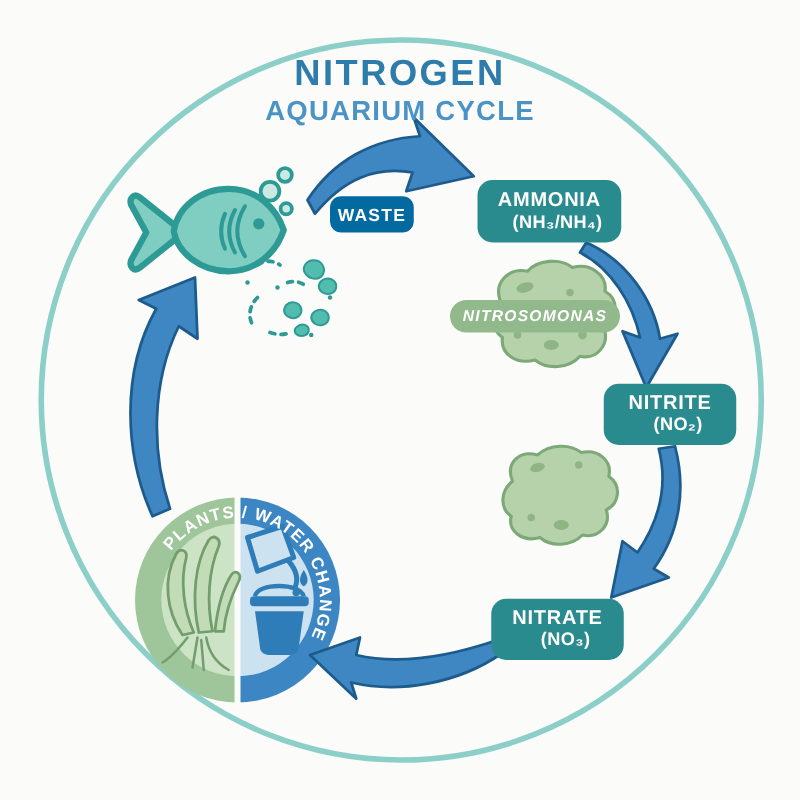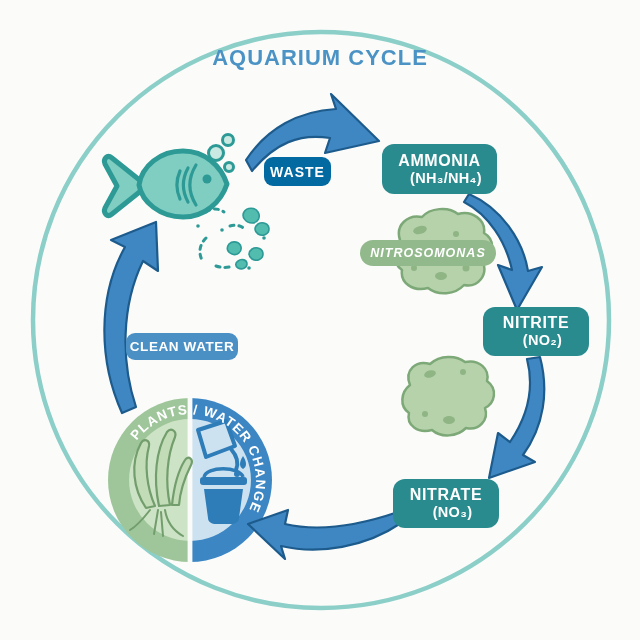--- a/index.html
+++ b/index.html
@@ -141,33 +141,33 @@
       </text>
     </g>
 
     <g fill="#3f87c2" stroke="#1d5b8c" stroke-width="2.2" stroke-linejoin="round">
       <path d="M 401,523 C 366,547 319,555 281,546 L 285,559 248,524 288,510 285,524 C 319,532 360,525 398,512 Z"></path>
       <path d="M 122,413 C 99,362 97,297 125,247 L 111,240 156,222 158,271 143,261 C 121,306 121,362 136,407 Z"></path>
     </g>
   </svg>
 
   <div class="abs title-wrap">
+    <div class="title-line1">NITROGEN</div>
     <div class="title-line2">AQUARIUM CYCLE</div>
   </div>
 
   <div id="ammonia-box" class="abs chem-box">
     <div class="chem-name">AMMONIA</div>
     <div class="chem-formula">(NH₃/NH₄)</div>
   </div>
   <div id="nitrite-box" class="abs chem-box">
     <div class="chem-name">NITRITE</div>
     <div class="chem-formula">(NO₂)</div>
   </div>
   <div id="nitrate-box" class="abs chem-box">
     <div class="chem-name">NITRATE</div>
     <div class="chem-formula">(NO₃)</div>
   </div>
 
   <div id="waste-pill" class="abs pill blue-pill">WASTE</div>
-  <div id="clean-water-pill" class="abs pill blue-pill">CLEAN WATER</div>
   <div id="nitrosomonas-pill" class="abs pill green-pill">NITROSOMONAS</div>
 
 </div>
 
 </body></html>

